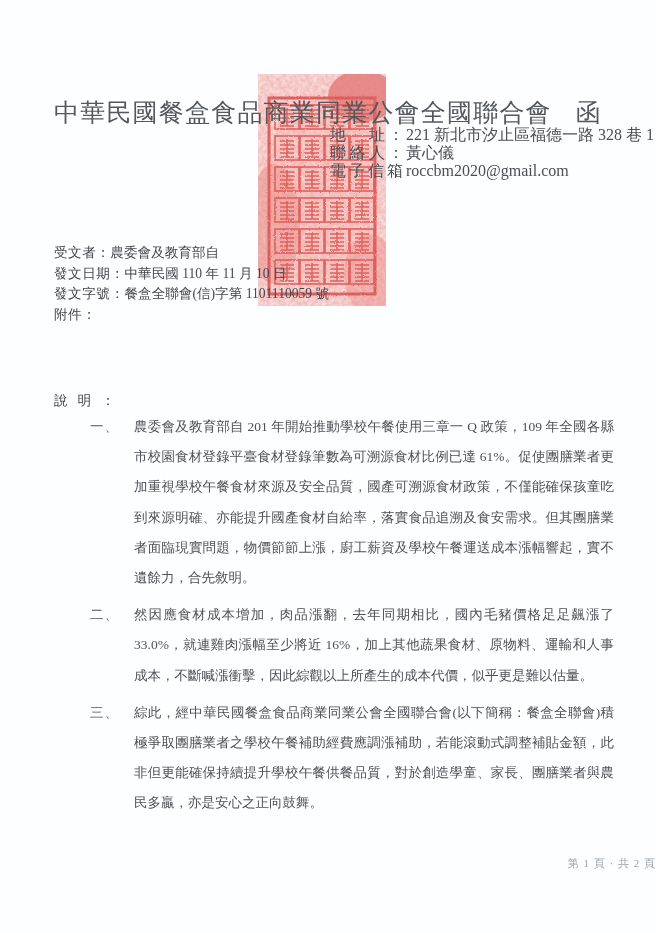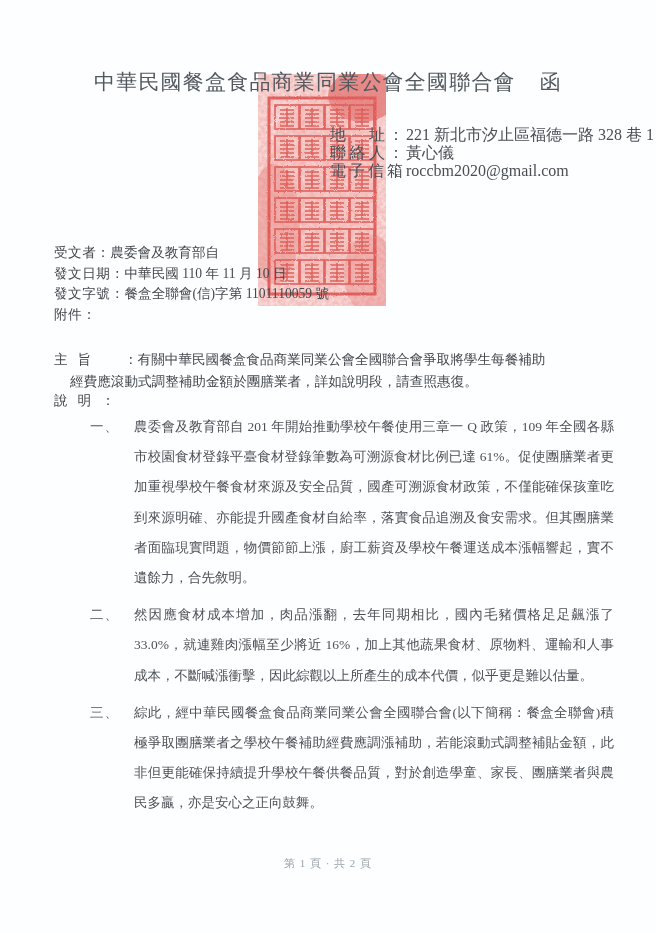--- a/index.html
+++ b/index.html
@@ -29,24 +29,24 @@
     z-index: 5;
     pointer-events: none;
     opacity: .9;
   }
   #seal svg { display: block; width: 100%; height: 100%; }
 
   
   .doc-title {
     position: absolute;
     left: 0;
-    top: 68px;
+    top: 96px;
     width: 656px;
     text-align: center;
-    font-size: 21px;
+    font-size: 25px;
     letter-spacing: 1.2px;
     color: #52585e;
     white-space: nowrap;
     z-index: 8;
   }
   .doc-title .kind { margin-left: 24px; }
 
   
   .contact {
     position: absolute;
@@ -138,21 +138,21 @@
     text-align: justify;
     text-justify: inter-ideograph;
   }
 
   
   .footer {
     position: absolute;
     left: 0;
     top: 856px;
     width: 656px;
-    text-align: center;
+    text-align: right;
     font-size: 11px;
     letter-spacing: 1px;
     color: #9aa2aa;
   }
 </style>
 </head>
 <body>
 
 <div id="page">
 
@@ -301,27 +301,20 @@
       <span class="lbl">發文日期：</span><span>中華民國 110 年 11 月 10 日</span>
     </div>
     <div class="row">
       <span class="lbl">發文字號：</span><span>餐盒全聯會(信)字第 1101110059 號</span>
     </div>
     <div class="row">
       <span class="lbl">附件：</span><span></span>
     </div>
   </div>
 
-  <div class="subject">
-    <span class="tag"><span>主旨</span></span>
-    <span class="body">
-      <span>：</span><span>有關中華民國餐盒食品商業同業公會全國聯合會爭取將學生每餐補助</span>
-      <span class="l2" style="margin-left:16px;">經費應滾動式調整補助金額於團膳業者，詳如說明段，請查照惠復。</span>
-    </span>
-  </div>
 
   <div class="explain-tag"><span>說明</span><span>：</span></div>
 
   <div class="paras">
     <div class="para">
       <span class="num">一、</span>
       <div class="txt">農委會及教育部自 201 年開始推動學校午餐使用三章一 Q 政策，109 年全國各縣市校園食材登錄平臺食材登錄筆數為可溯源食材比例已達 61%。促使團膳業者更加重視學校午餐食材來源及安全品質，國產可溯源食材政策，不僅能確保孩童吃到來源明確、亦能提升國產食材自給率，落實食品追溯及食安需求。但其團膳業者面臨現實問題，物價節節上漲，廚工薪資及學校午餐運送成本漲幅響起，實不遺餘力，合先敘明。</div>
     </div>
     <div class="para">
       <span class="num">二、</span>

